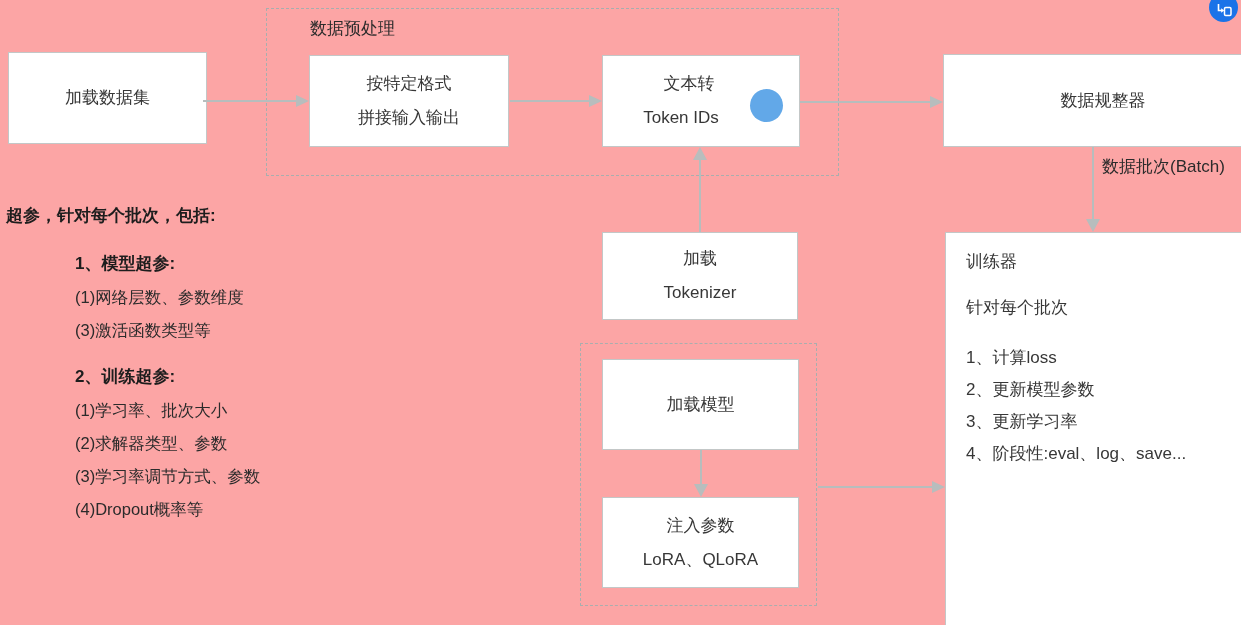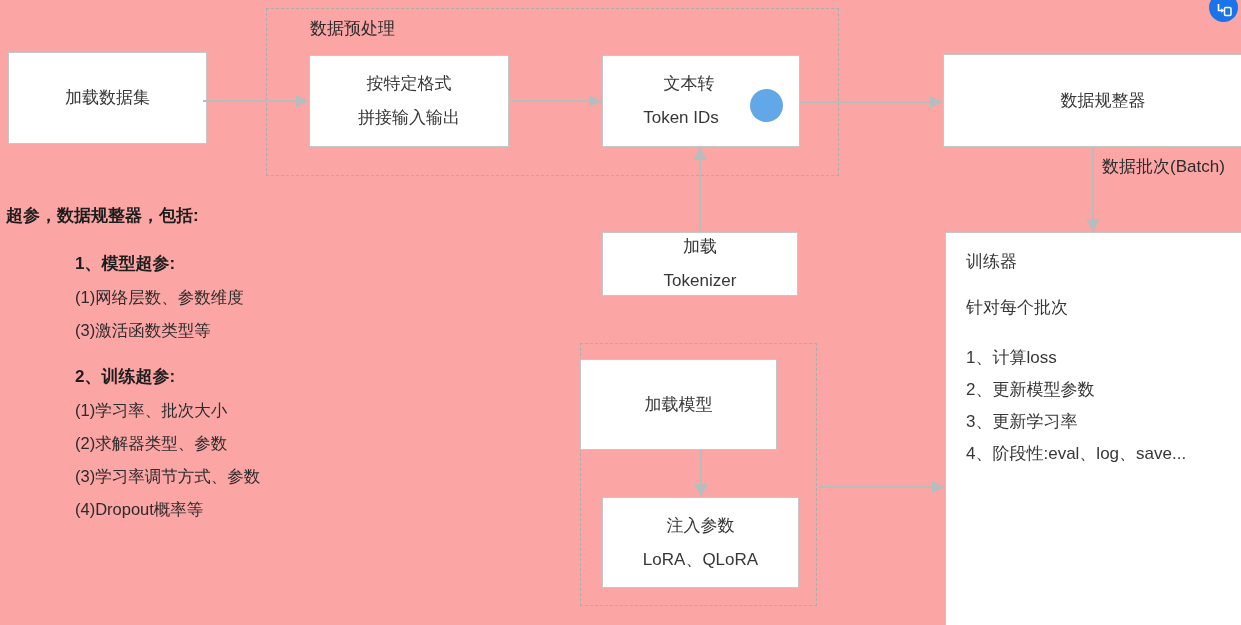--- a/index.html
+++ b/index.html
@@ -75,26 +75,26 @@
   <div class="node" style="left:602px;top:55px;width:198px;height:92px;">
     <div class="ln" style="margin-right:24px;">文本转</div>
     <div class="ln" style="margin-right:40px;">Token IDs</div>
   </div>
   <div class="pointer-dot"></div>
 
   <div class="node" style="left:943px;top:54px;width:320px;height:93px;">
     <div class="ln">数据规整器</div>
   </div>
 
-  <div class="node" style="left:602px;top:232px;width:196px;height:64px;">
+  <div class="node" style="left:602px;top:232px;width:196px;height:88px;">
     <div class="ln">加载</div>
     <div class="ln">Tokenizer</div>
   </div>
 
-  <div class="node" style="left:580px;top:359px;width:197px;height:91px;">
+  <div class="node" style="left:602px;top:359px;width:197px;height:91px;">
     <div class="ln">加载模型</div>
   </div>
 
   <div class="node" style="left:602px;top:497px;width:197px;height:91px;">
     <div class="ln">注入参数</div>
     <div class="ln">LoRA、QLoRA</div>
   </div>
 
   <div class="node trainer" style="left:945px;top:232px;width:318px;height:400px;">
     <div class="trainer-inner">
@@ -133,21 +133,21 @@
   <div>
     <div class="vline" style="left:700px;top:450px;height:35px;"></div>
     <div class="head down" style="left:694px;top:484px;"></div>
   </div>
   <div>
     <div class="hline" style="left:818px;top:486px;width:114px;"></div>
     <div class="head right" style="left:932px;top:481px;"></div>
   </div>
 
   <div class="hp">
-    <p class="hp-title">超参，数据规整器，包括:</p>
+    <p class="hp-title">超参，针对每个批次，包括:</p>
     <div class="hp-group">
       <div class="hp-heading">1、模型超参:</div>
       <div class="hp-item">(1)网络层数、参数维度</div>
       <div class="hp-item">(3)激活函数类型等</div>
       <div class="hp-heading">2、训练超参:</div>
       <div class="hp-item">(1)学习率、批次大小</div>
       <div class="hp-item">(2)求解器类型、参数</div>
       <div class="hp-item">(3)学习率调节方式、参数</div>
       <div class="hp-item">(4)Dropout概率等</div>
     </div>

